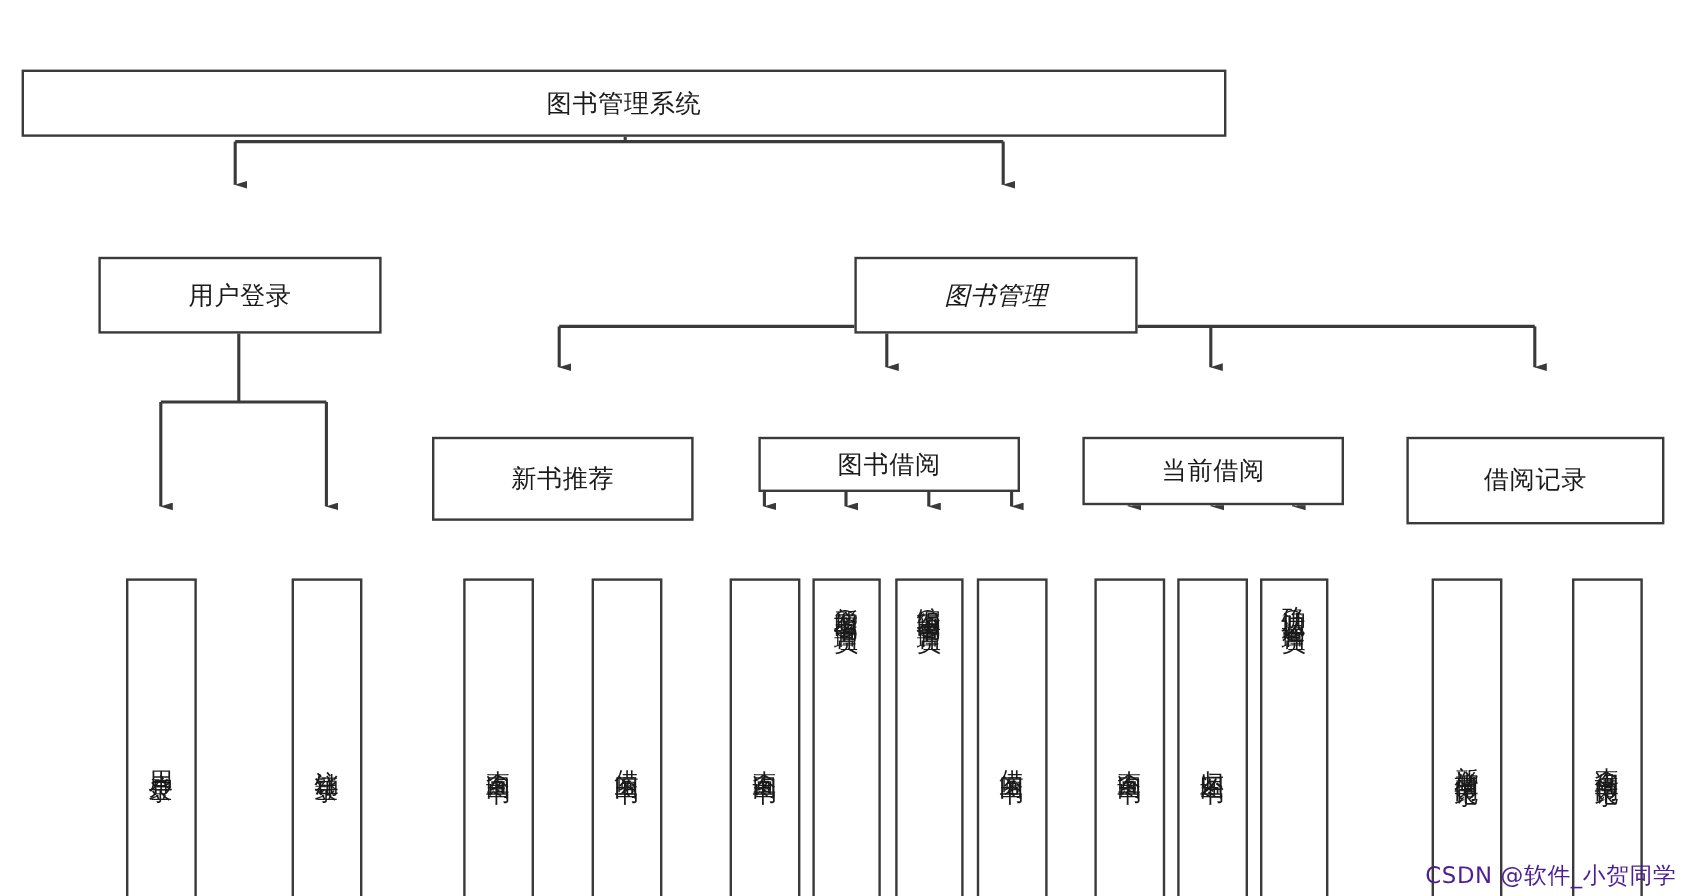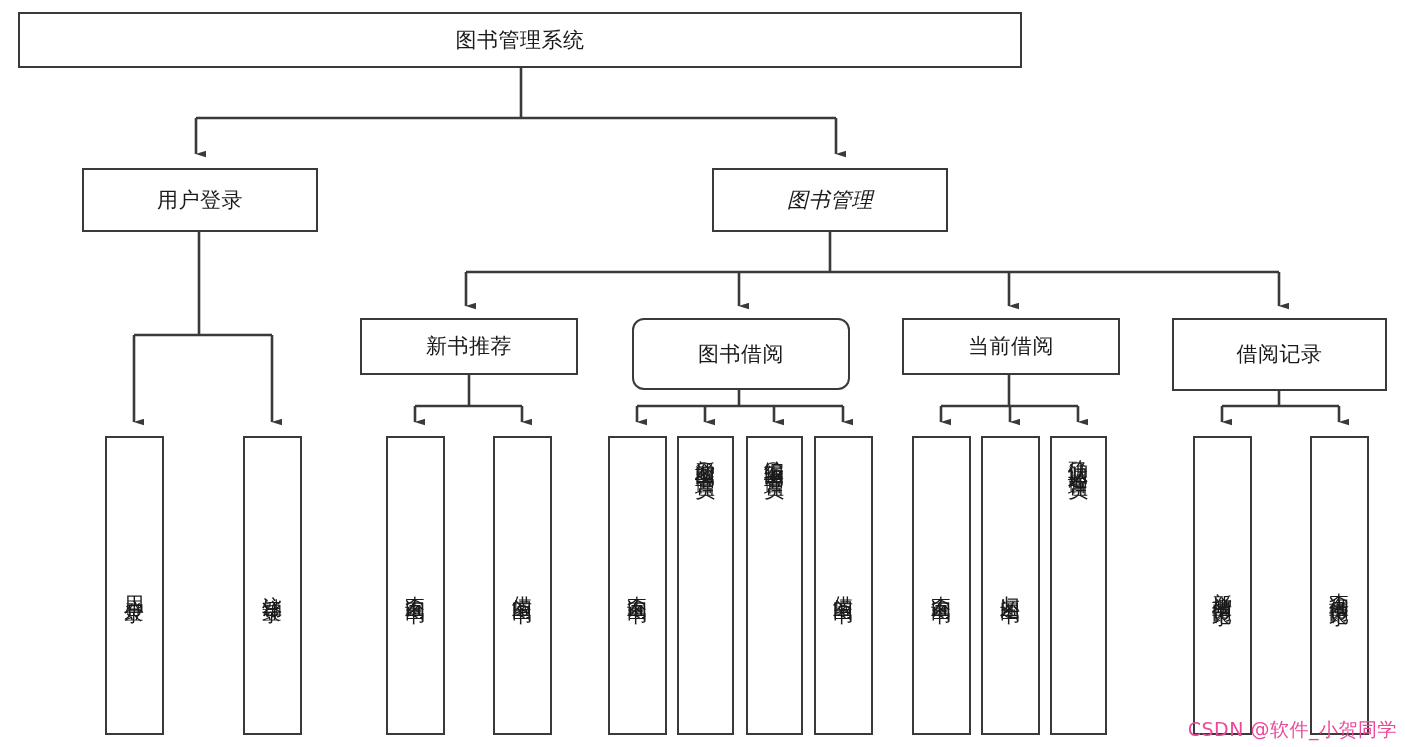--- a/index.html
+++ b/index.html
@@ -29,20 +29,21 @@
   }
   .node {
     position: absolute;
     box-sizing: border-box;
     background: #ffffff;
     border: 2.5px solid #3a3a3a;
     display: flex;
     align-items: center;
     justify-content: center;
     z-index: 2;
+    margin-top: 46px;
   }
   .node-label {
     color: #1a1a1a;
     font-size: 21px;
     line-height: 1.08;
     letter-spacing: 0.5px;
     text-align: center;
     white-space: nowrap;
   }
   .node.vertical .node-label {
@@ -59,21 +60,21 @@
   }
   .node.leaf.center-v {
     align-items: center;
     padding-top: 0;
   }
   #watermark {
     position: absolute;
     right: 8px;
     bottom: 4px;
     font-size: 19px;
-    color: #ec4899;
+    color: #4c1d95;
     letter-spacing: 0.5px;
     z-index: 3;
     white-space: nowrap;
     font-family: "DejaVu Sans", "Liberation Sans", sans-serif;
   }
 </style>
 </head>
 <body>
 
 <div id="diagram-root">
@@ -133,24 +134,24 @@
     <span class="node-label">图书管理系统</span>
   </div>
 
   <div class="node" style="left:82px; top:168px; width:236px; height:64px;">
     <span class="node-label">用户登录</span>
   </div>
   <div class="node" style="left:712px; top:168px; width:236px; height:64px;font-style:italic;">
     <span class="node-label">图书管理</span>
   </div>
 
-  <div class="node" style="left:360px; top:318px; width:218px; height:57px;">
+  <div class="node" style="left:360px; top:318px; width:218px; height:70px;">
     <span class="node-label">新书推荐</span>
   </div>
-  <div class="node" style="left:632px; top:318px; width:218px; height:72px;border-radius:12px;">
+  <div class="node" style="left:632px; top:318px; width:218px; height:46px;">
     <span class="node-label">图书借阅</span>
   </div>
   <div class="node" style="left:902px; top:318px; width:218px; height:57px;">
     <span class="node-label">当前借阅</span>
   </div>
   <div class="node" style="left:1172px; top:318px; width:215px; height:73px;">
     <span class="node-label">借阅记录</span>
   </div>
 
   <div class="node vertical leaf center-v" style="left:105px; top:436px; width:59px; height:299px;">

